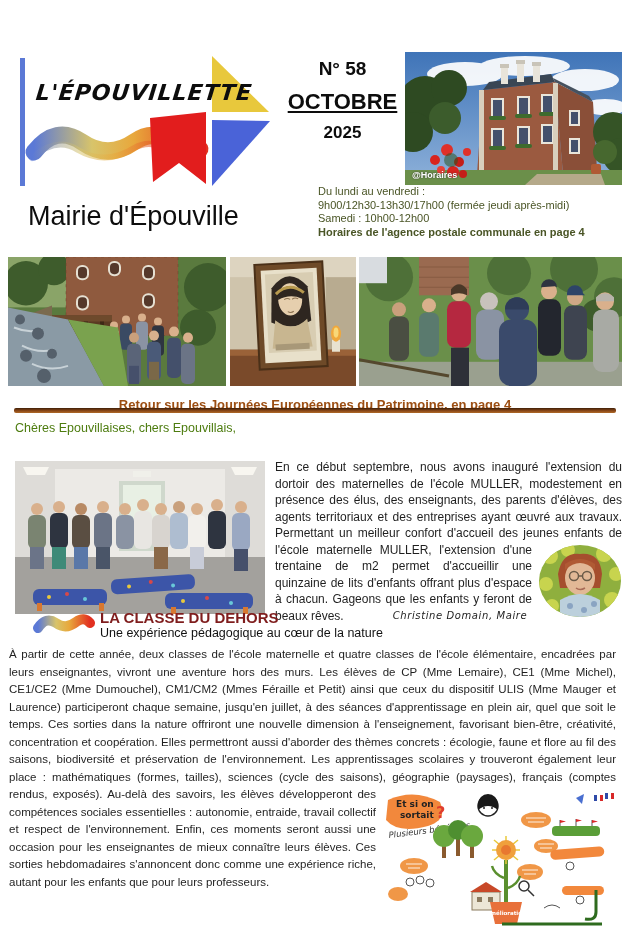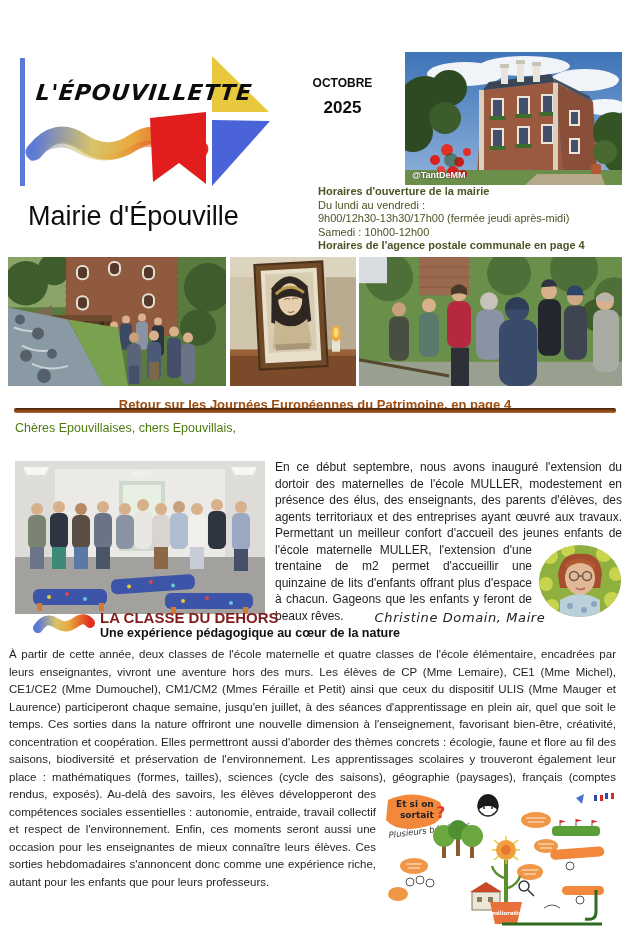--- a/index.html
+++ b/index.html
@@ -8,21 +8,21 @@
           font-family:"Liberation Sans", sans-serif; color:#1c1c1c; }
 
   
   .masthead-logo { position:absolute; left:18px; top:52px; width:255px; height:140px; }
   .masthead-title { position:absolute; left:36px; top:80px; width:180px;
     font-family:"DejaVu Sans", sans-serif; font-weight:800; font-style:italic;
     font-size:22px; letter-spacing:1px; color:#0d0d0d; transform:skewX(-6deg); }
   .org-title { position:absolute; left:28px; top:201px; font-size:27px; font-weight:normal; color:#0d0d0d; }
   .issue-block { position:absolute; left:285px; top:58px; width:115px; text-align:center; color:#0d0d0d; }
   .issue-number { font-size:19px; font-weight:bold; }
-  .issue-month  { font-size:12px; font-weight:bold; margin-top:18px; }
+  .issue-month  { font-size:22px; font-weight:bold; margin-top:9px;text-decoration:underline; }
   .issue-year   { font-size:17px; font-weight:bold; margin-top:8px; }
 
   .mairie-photo { position:absolute; left:405px; top:52px; width:217px; height:133px; }
   .photo-credit { position:absolute; left:412px; top:170px; font-size:9px; font-weight:bold;
                   color:#fff; text-shadow:0 0 2px #333; }
 
   .hours-block { position:absolute; left:318px; top:185px; width:310px;
                  font-size:11px; line-height:13.5px; color:#4a5526; }
   .hours-title, .hours-footer { font-weight:bold; }
 
@@ -40,27 +40,27 @@
 
   
   .greeting { position:absolute; left:15px; top:421px; font-size:12.5px; color:#4d7c0f; }
   .editorial { position:absolute; left:15px; top:459px; width:607px; font-size:12px;
                line-height:16.5px; text-align:justify; color:#1f1f1f; }
   .dortoir-photo { float:left; width:250px; height:153px; margin:2px 10px 4px 0; }
   .dortoir-photo svg { display:block; width:100%; height:100%; }
   .christine-photo { float:right; width:84px; height:74px; margin:2px 0 2px 6px; }
   .christine-photo svg { display:block; width:100%; height:100%; }
   .signature { position:absolute; left:330px; top:610px; width:260px; text-align:center;
-               font-family:"DejaVu Sans", sans-serif; font-style:italic; font-size:13px;
+               font-family:"DejaVu Sans", sans-serif; font-style:italic; font-size:10px;
                letter-spacing:0.6px; color:#222; }
 
   
   .section-brush { position:absolute; left:33px; top:608px; width:62px; height:30px; }
   .article-title { position:absolute; left:100px; top:609px; font-size:15px; font-weight:bold; color:#7f1d1d; }
-  .article-subtitle { position:absolute; left:100px; top:626px; font-size:12.5px; font-weight:bold; color:#111;text-align:center; }
+  .article-subtitle { position:absolute; left:100px; top:626px; font-size:12.5px; font-weight:normal; color:#111;text-align:center; }
   .article-body { position:absolute; left:9px; top:646px; width:607px; height:285px; overflow:hidden;
                   font-size:11.5px; line-height:17.5px; text-align:justify; color:#1f1f1f; }
   .illustration { float:right; width:232px; height:136px; margin:4px 0 0 8px; }
   .illustration svg { display:block; width:100%; height:100%; }
 </style>
 </head>
 <body>
 
 <div class="page">
 
@@ -78,20 +78,21 @@
     <path d="M14,106 q24,-22 46,-8 q28,16 56,-2 q18,-10 36,4" stroke="url(#brushG)" stroke-width="6" fill="none" opacity="0.55" stroke-linecap="round"></path>
     <polygon points="132,66 188,60 188,132 161,111 135,130" fill="#e21d1d"></polygon>
     <polygon points="194,4 251,60 194,60" fill="#e8c83c"></polygon>
     <polygon points="194,68 252,69 194,134" fill="#4a63d8"></polygon>
   </svg>
   <div class="masthead-title">L'ÉPOUVILLETTE</div>
 
   <div class="org-title">Mairie d'Épouville</div>
 
   <div class="issue-block">
+    <div class="issue-number">N° 58</div>
     <div class="issue-month">OCTOBRE</div>
     <div class="issue-year">2025</div>
   </div>
 
   <svg class="mairie-photo" viewBox="0 0 217 133" preserveAspectRatio="none">
     <defs>
       <linearGradient id="skyG" x1="0" y1="0" x2="0" y2="1">
         <stop offset="0" stop-color="#3f74b8"></stop>
           <stop offset="1" stop-color="#8fb2da"></stop>
       </linearGradient>
@@ -163,24 +164,23 @@
         <circle cx="42" cy="98" r="6" fill="#e03028"></circle>
       <circle cx="54" cy="110" r="5" fill="#c41e18"></circle>
         <circle cx="48" cy="120" r="6" fill="#d8241e"></circle>
       <circle cx="62" cy="100" r="4" fill="#e03028"></circle>
         <circle cx="36" cy="118" r="4" fill="#e84038"></circle>
       <circle cx="58" cy="122" r="4" fill="#c41e18"></circle>
       <circle cx="46" cy="108" r="7" fill="#2e5522" opacity="0.55"></circle>
     </g>
     <rect x="186" y="112" width="10" height="10" fill="#b05a34" rx="2"></rect>
   </svg>
-  <span class="photo-credit">@TantDeMM</span>
+  <span class="photo-credit">@Horaires</span>
 
   <div class="hours-block">
-    <div class="hours-title">Horaires d'ouverture de la mairie</div>
     <div>Du lundi au vendredi :</div>
     <div>9h00/12h30-13h30/17h00 (fermée jeudi après-midi)</div>
     <div>Samedi : 10h00-12h00</div>
     <div class="hours-footer">Horaires de l'agence postale communale en page 4</div>
   </div>
 
   <div class="photo-strip">
 
     <div class="strip-photo sp1">
       <svg viewBox="0 0 218 128" preserveAspectRatio="none">

